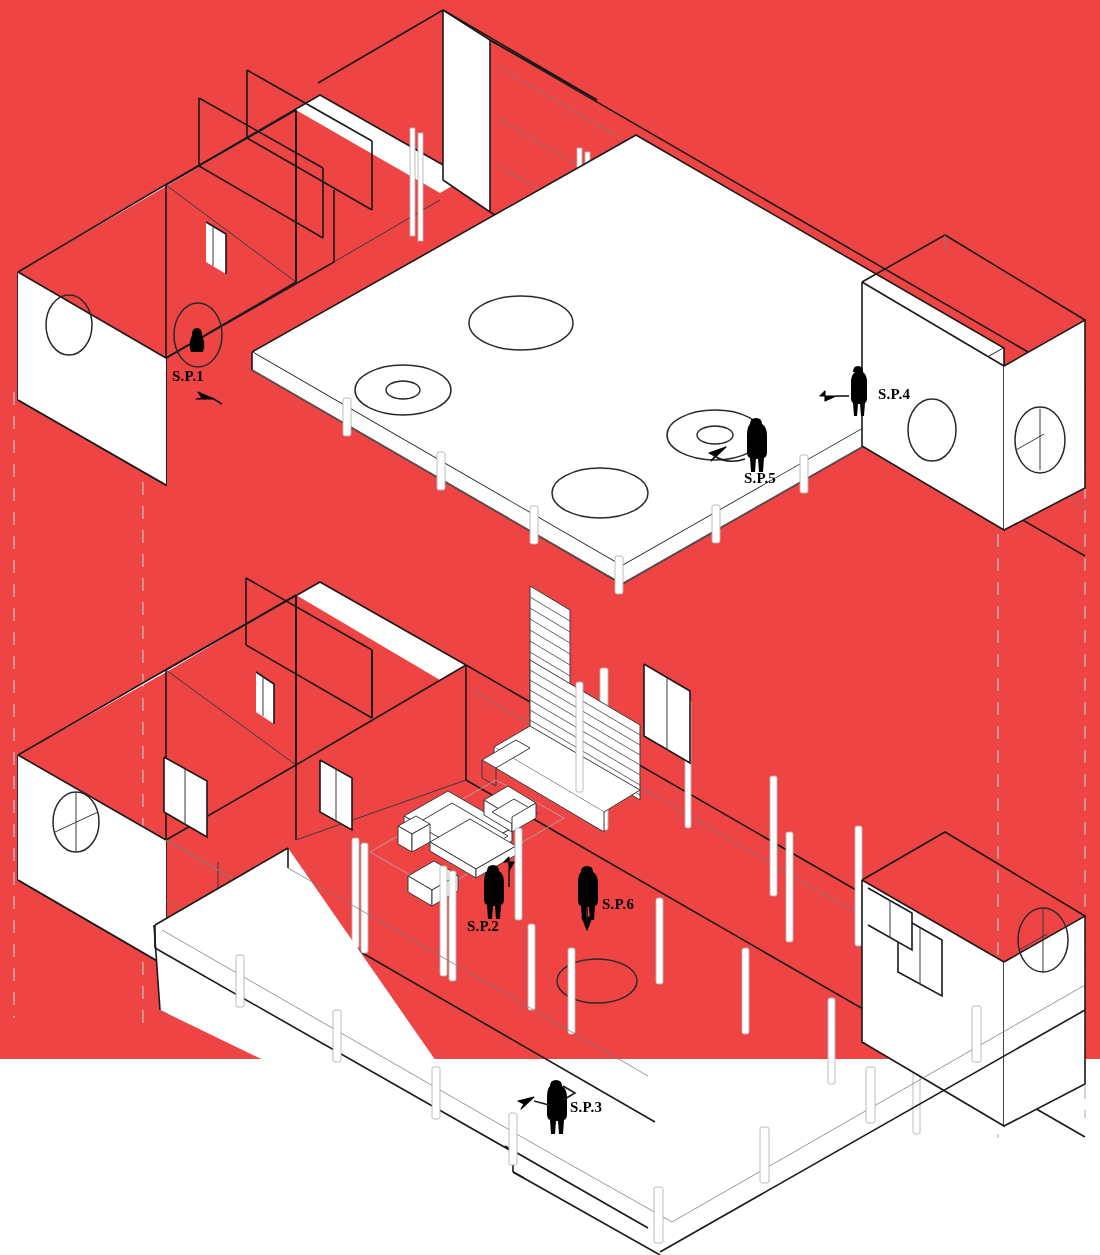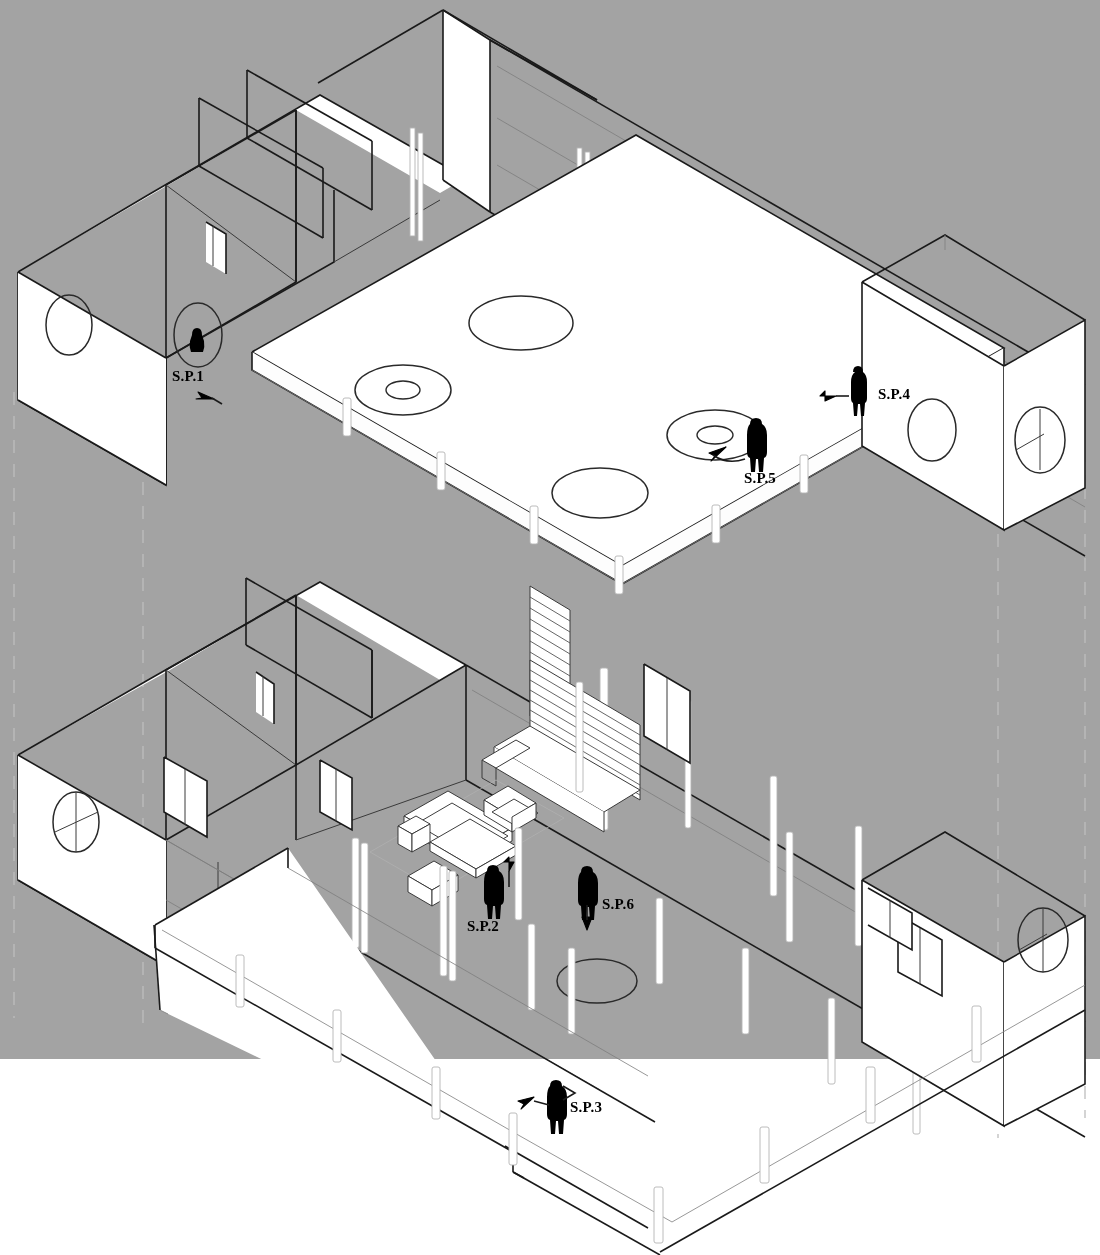--- a/index.html
+++ b/index.html
@@ -11,21 +11,21 @@
   body {
     width: 1100px;
     height: 1255px;
     font-family: "Liberation Serif", serif;
     overflow: hidden;
   }
   #drawing-root {
     position: relative;
     width: 1100px;
     height: 1059px;
-    background: #a3a3a3;
+    background: #ef4444;
   }
   svg#axono {
     display: block;
     width: 1100px;
     height: 1255px;
   }
   .ln       { fill: none; stroke: #1a1a1a; stroke-width: 1.6; stroke-linejoin: miter; stroke-linecap: butt; }
   .ln-thin  { fill: none; stroke: #3a3a3a; stroke-width: 1.0; }
   .ln-hair  { fill: none; stroke: #7d7d7d; stroke-width: 0.8; }
   .face     { fill: #ffffff; }

